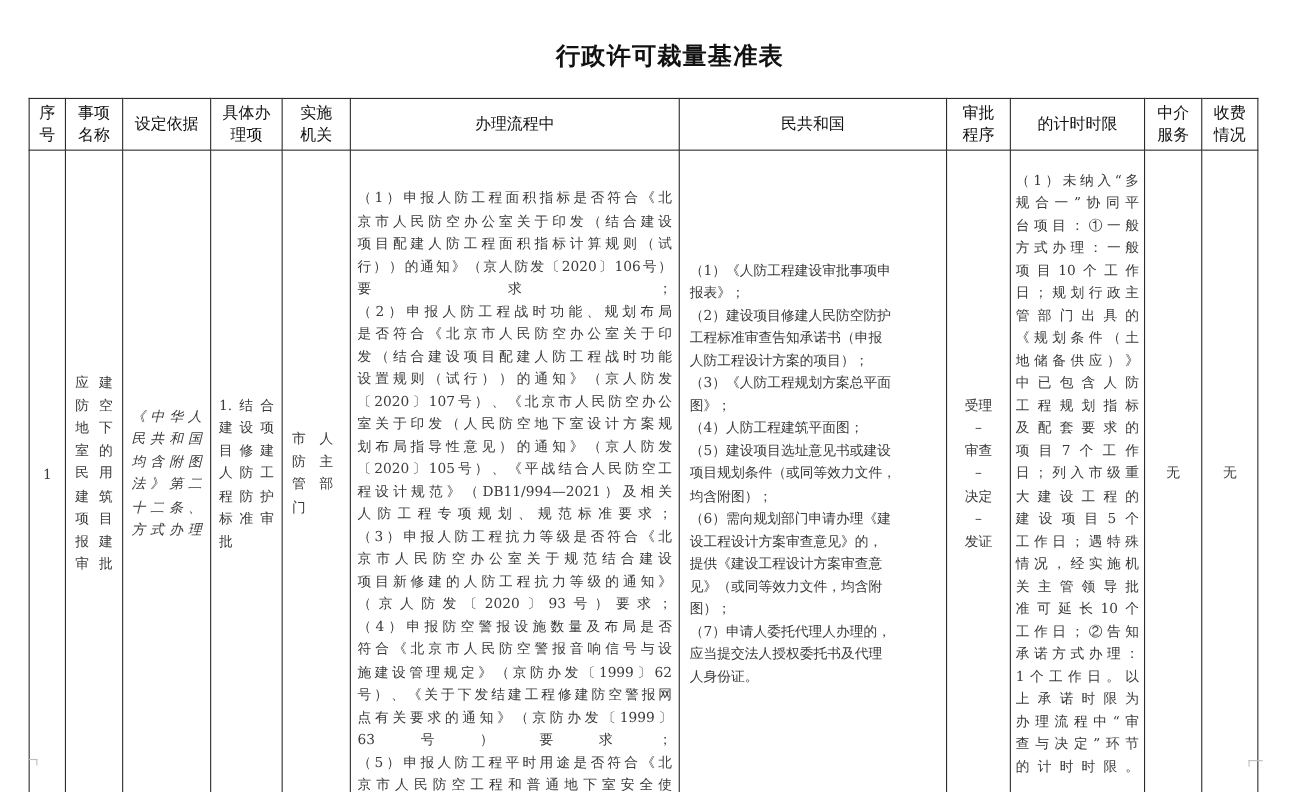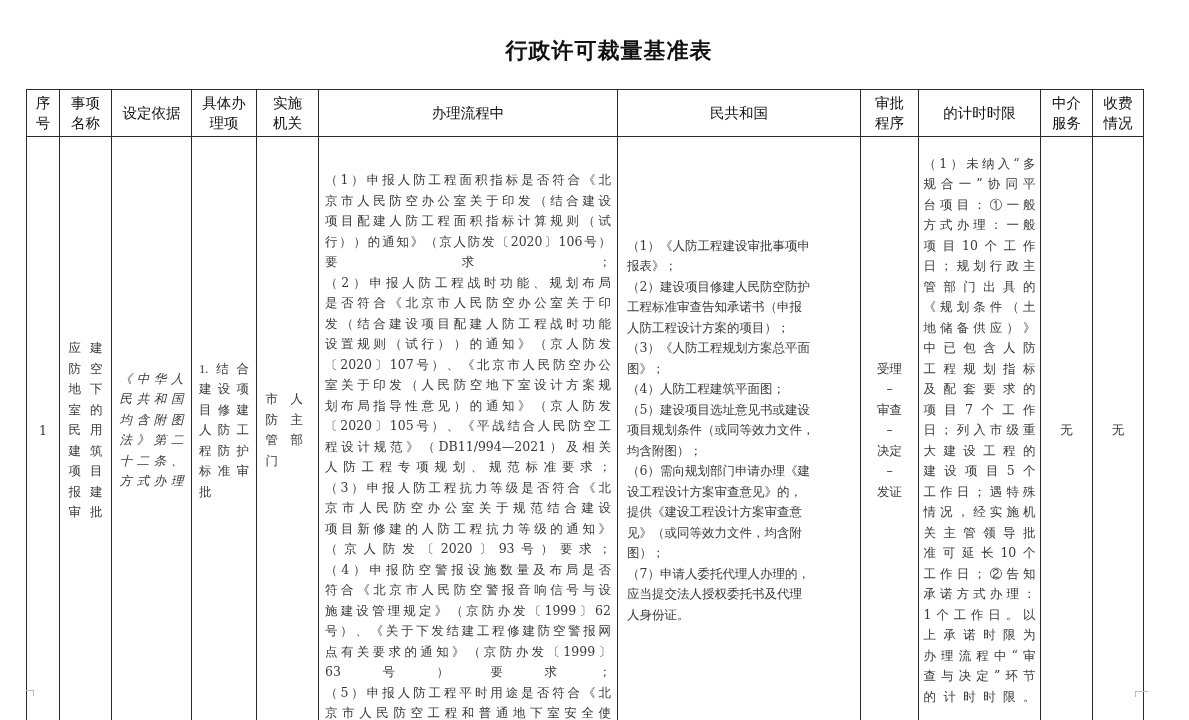--- a/index.html
+++ b/index.html
@@ -16,21 +16,21 @@
                font-weight: normal; font-size: 14.5px; color: #111; line-height: 20px; }
   table.grid td { height: 551px; font-size: 12.5px; }
   .lines { display: inline-block; text-align: left; }
   .ln { height: 20.5px; line-height: 20.5px; white-space: nowrap; }
   .just .ln { text-align: justify; text-align-last: justify; }
   .c-cond .lines { width: 286px; margin-top: 33px; }
   .c-mat .lines { width: 224px; }
   .c-lim .lines { width: 112px; }
   .c-name .lines { width: 34px; }
   .c-basis .lines { width: 64px; font-style: italic; }
-  .c-item .lines { width: 50px; font-family: Liberation Serif, serif; }
+  .c-item .lines { width: 50px; }
   .c-agency .lines { width: 44px; font-family: Liberation Serif, serif; }
   .c-proc .lines { width: 30px; text-align: center; }
   .c-proc .ln { text-align: center; text-align-last: center; }
   .mark { position: absolute; background: #bdbdbd; }
 </style>
 </head>
 <body>
 
 <div class="title">行政许可裁量基准表</div>
 

